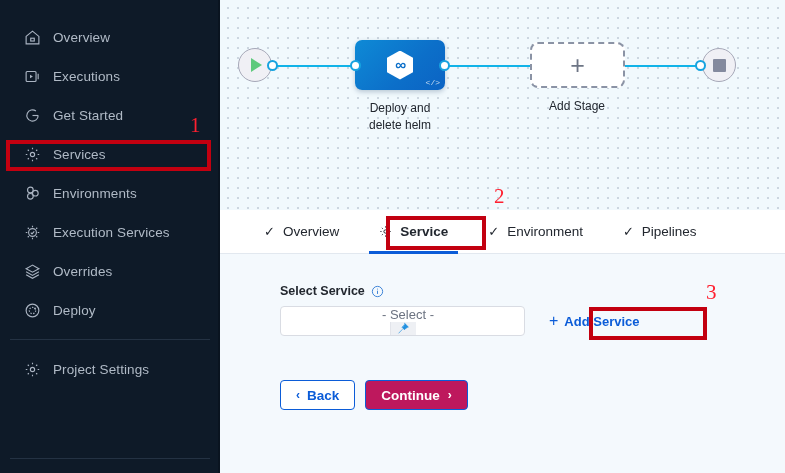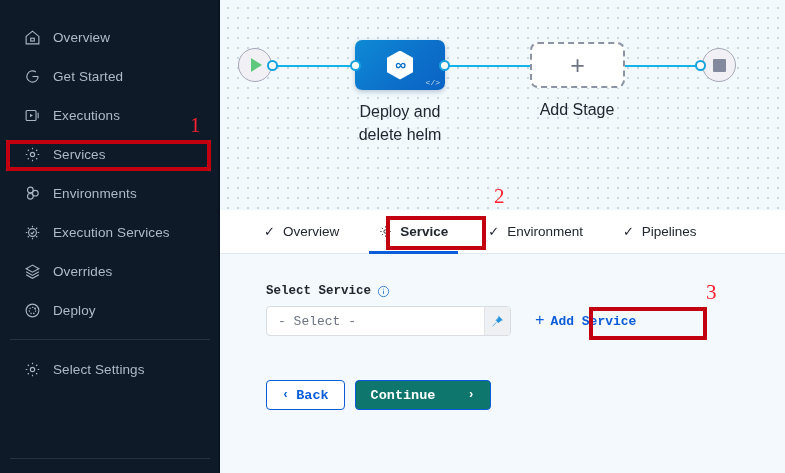--- a/index.html
+++ b/index.html
@@ -130,21 +130,21 @@
     clip-path: polygon(50% 0%, 100% 25%, 100% 75%, 50% 100%, 0% 75%, 0% 25%);
     display: flex; align-items: center; justify-content: center;
   }
   .code-badge {
     position: absolute; right: 5px; bottom: 3px;
     color: rgba(255,255,255,.75); font-size: 8px;
     font-family: "Liberation Mono", monospace;
   }
   .node-label {
     position: absolute; top: 100px; text-align: center;
-    font-size: 16px; color: #22272f; line-height: 1.45;
+    font-size: 12px; color: #22272f; line-height: 1.45;
     width: 120px;
   }
   .add-stage-box {
     position: absolute; left: 310px; top: 42px;
     width: 95px; height: 46px;
     border: 2px dashed #8b93a5; border-radius: 8px;
     background: #fff;
     display: flex; align-items: center; justify-content: center;
     z-index: 2;
   }
@@ -170,33 +170,34 @@
   }
   .tab .tick { color: #22272f; font-size: 13px; margin-right: 8px; }
   .tab .gear-ico { margin-right: 8px; display: inline-flex; }
   .tab.active { font-weight: bold; }
   .tab.active::after {
     content: ""; position: absolute; left: 10px; right: 10px; bottom: 0;
     height: 3px; background: #0b5cd8;
   }
 
   
-  .form-area { flex: 1; padding: 30px 0 0 46px; position: relative; font-family: Liberation Mono, monospace; }
+  .form-area { flex: 1; padding: 30px 0 0 60px; position: relative; }
   .field-label {
     font-size: 12.5px; font-weight: bold; color: #22272f;
     display: flex; align-items: center; margin-bottom: 8px;
   }
   .info-ico { margin-left: 6px; display: inline-flex; }
   .select-row { display: flex; align-items: center; }
   .select-box {
     width: 245px; height: 30px;
     border: 1px solid #d9dce3; border-radius: 4px;
     background: #fff;
     display: flex; align-items: center;
     overflow: hidden;
+    flex-direction: column;
   }
   .select-value {
     flex: 1; padding-left: 11px;
     font-size: 13px; color: #6b7280;
   }
   .pin-cell {
     width: 26px; height: 100%;
     background: #eef0f4;
     border-left: 1px solid #e2e4ea;
     display: flex; align-items: center; justify-content: center;
@@ -214,21 +215,21 @@
   .btn {
     height: 30px; border-radius: 4px;
     display: inline-flex; align-items: center; justify-content: center;
     font-size: 13.5px; font-weight: bold; cursor: pointer;
     padding: 0 15px;
   }
   .btn-back {
     background: #fff; border: 1px solid #0b5cd8; color: #0b5cd8;
     margin-right: 10px;
   }
-  .btn-continue { background: #0f766e; border: 1px solid #0b5cd8; color: #fff; gap: 24px; }
+  .btn-continue { background: #be185d; border: 1px solid #0b5cd8; color: #fff; }
   .btn .chev { font-size: 12px; }
   .btn-back .chev { margin-right: 7px; }
   .btn-continue .chev { margin-left: 8px; }
 </style>
 </head>
 <body>
 
 <div class="sidebar">
   <ul class="nav-list">
 
@@ -238,36 +239,36 @@
           <path d="M3 10.5 12 3l9 7.5V21H3z"></path>
             <rect x="9.5" y="13" width="5" height="4"></rect>
         </svg>
       </span>
       <span class="nav-label">Overview</span>
     </li>
 
     <li class="nav-item">
       <span class="ico">
         <svg width="17" height="17" viewBox="0 0 24 24" fill="none" stroke="#aab4c2" stroke-width="1.6">
-          <path d="M20 12a8 8 0 1 1-3.2-6.4"></path>
-            <path d="M12 12h8"></path>
-        </svg>
-      </span>
-      <span class="nav-label">Get Started</span>
-    </li>
-
-    <li class="nav-item">
-      <span class="ico">
-        <svg width="17" height="17" viewBox="0 0 24 24" fill="none" stroke="#aab4c2" stroke-width="1.6">
           <rect x="3" y="5" width="14" height="14" rx="1.5"></rect>
           <path d="M8.5 9.5v5l4-2.5z" fill="#aab4c2" stroke="none"></path>
           <path d="M20 8v8"></path>
         </svg>
       </span>
       <span class="nav-label">Executions</span>
+    </li>
+
+    <li class="nav-item">
+      <span class="ico">
+        <svg width="17" height="17" viewBox="0 0 24 24" fill="none" stroke="#aab4c2" stroke-width="1.6">
+          <path d="M20 12a8 8 0 1 1-3.2-6.4"></path>
+            <path d="M12 12h8"></path>
+        </svg>
+      </span>
+      <span class="nav-label">Get Started</span>
     </li>
 
 
     <li class="nav-item">
       <span class="ico">
         <svg width="17" height="17" viewBox="0 0 24 24" fill="none" stroke="#aab4c2" stroke-width="1.6">
           <circle cx="12" cy="12" r="3"></circle>
           <path d="M12 2.5v2.2M12 19.3v2.2M21.5 12h-2.2M4.7 12H2.5M18.7 5.3l-1.6 1.6M6.9 17.1l-1.6 1.6M18.7 18.7l-1.6-1.6M6.9 6.9 5.3 5.3"></path>
         </svg>
       </span>
@@ -321,21 +322,21 @@
 
   <div class="nav-divider"></div>
 
   <div class="nav-item">
     <span class="ico">
       <svg width="17" height="17" viewBox="0 0 24 24" fill="none" stroke="#aab4c2" stroke-width="1.6">
         <circle cx="12" cy="12" r="3"></circle>
         <path d="M12 2.5v2.2M12 19.3v2.2M21.5 12h-2.2M4.7 12H2.5M18.7 5.3l-1.6 1.6M6.9 17.1l-1.6 1.6M18.7 18.7l-1.6-1.6M6.9 6.9 5.3 5.3"></path>
       </svg>
     </span>
-    <span class="nav-label">Select Settings</span>
+    <span class="nav-label">Project Settings</span>
   </div>
 
   <div class="nav-divider bottom"></div>
   <div class="sidebar-edge"></div>
 </div>
 
 <div class="main">
 
   <div class="canvas">
 

